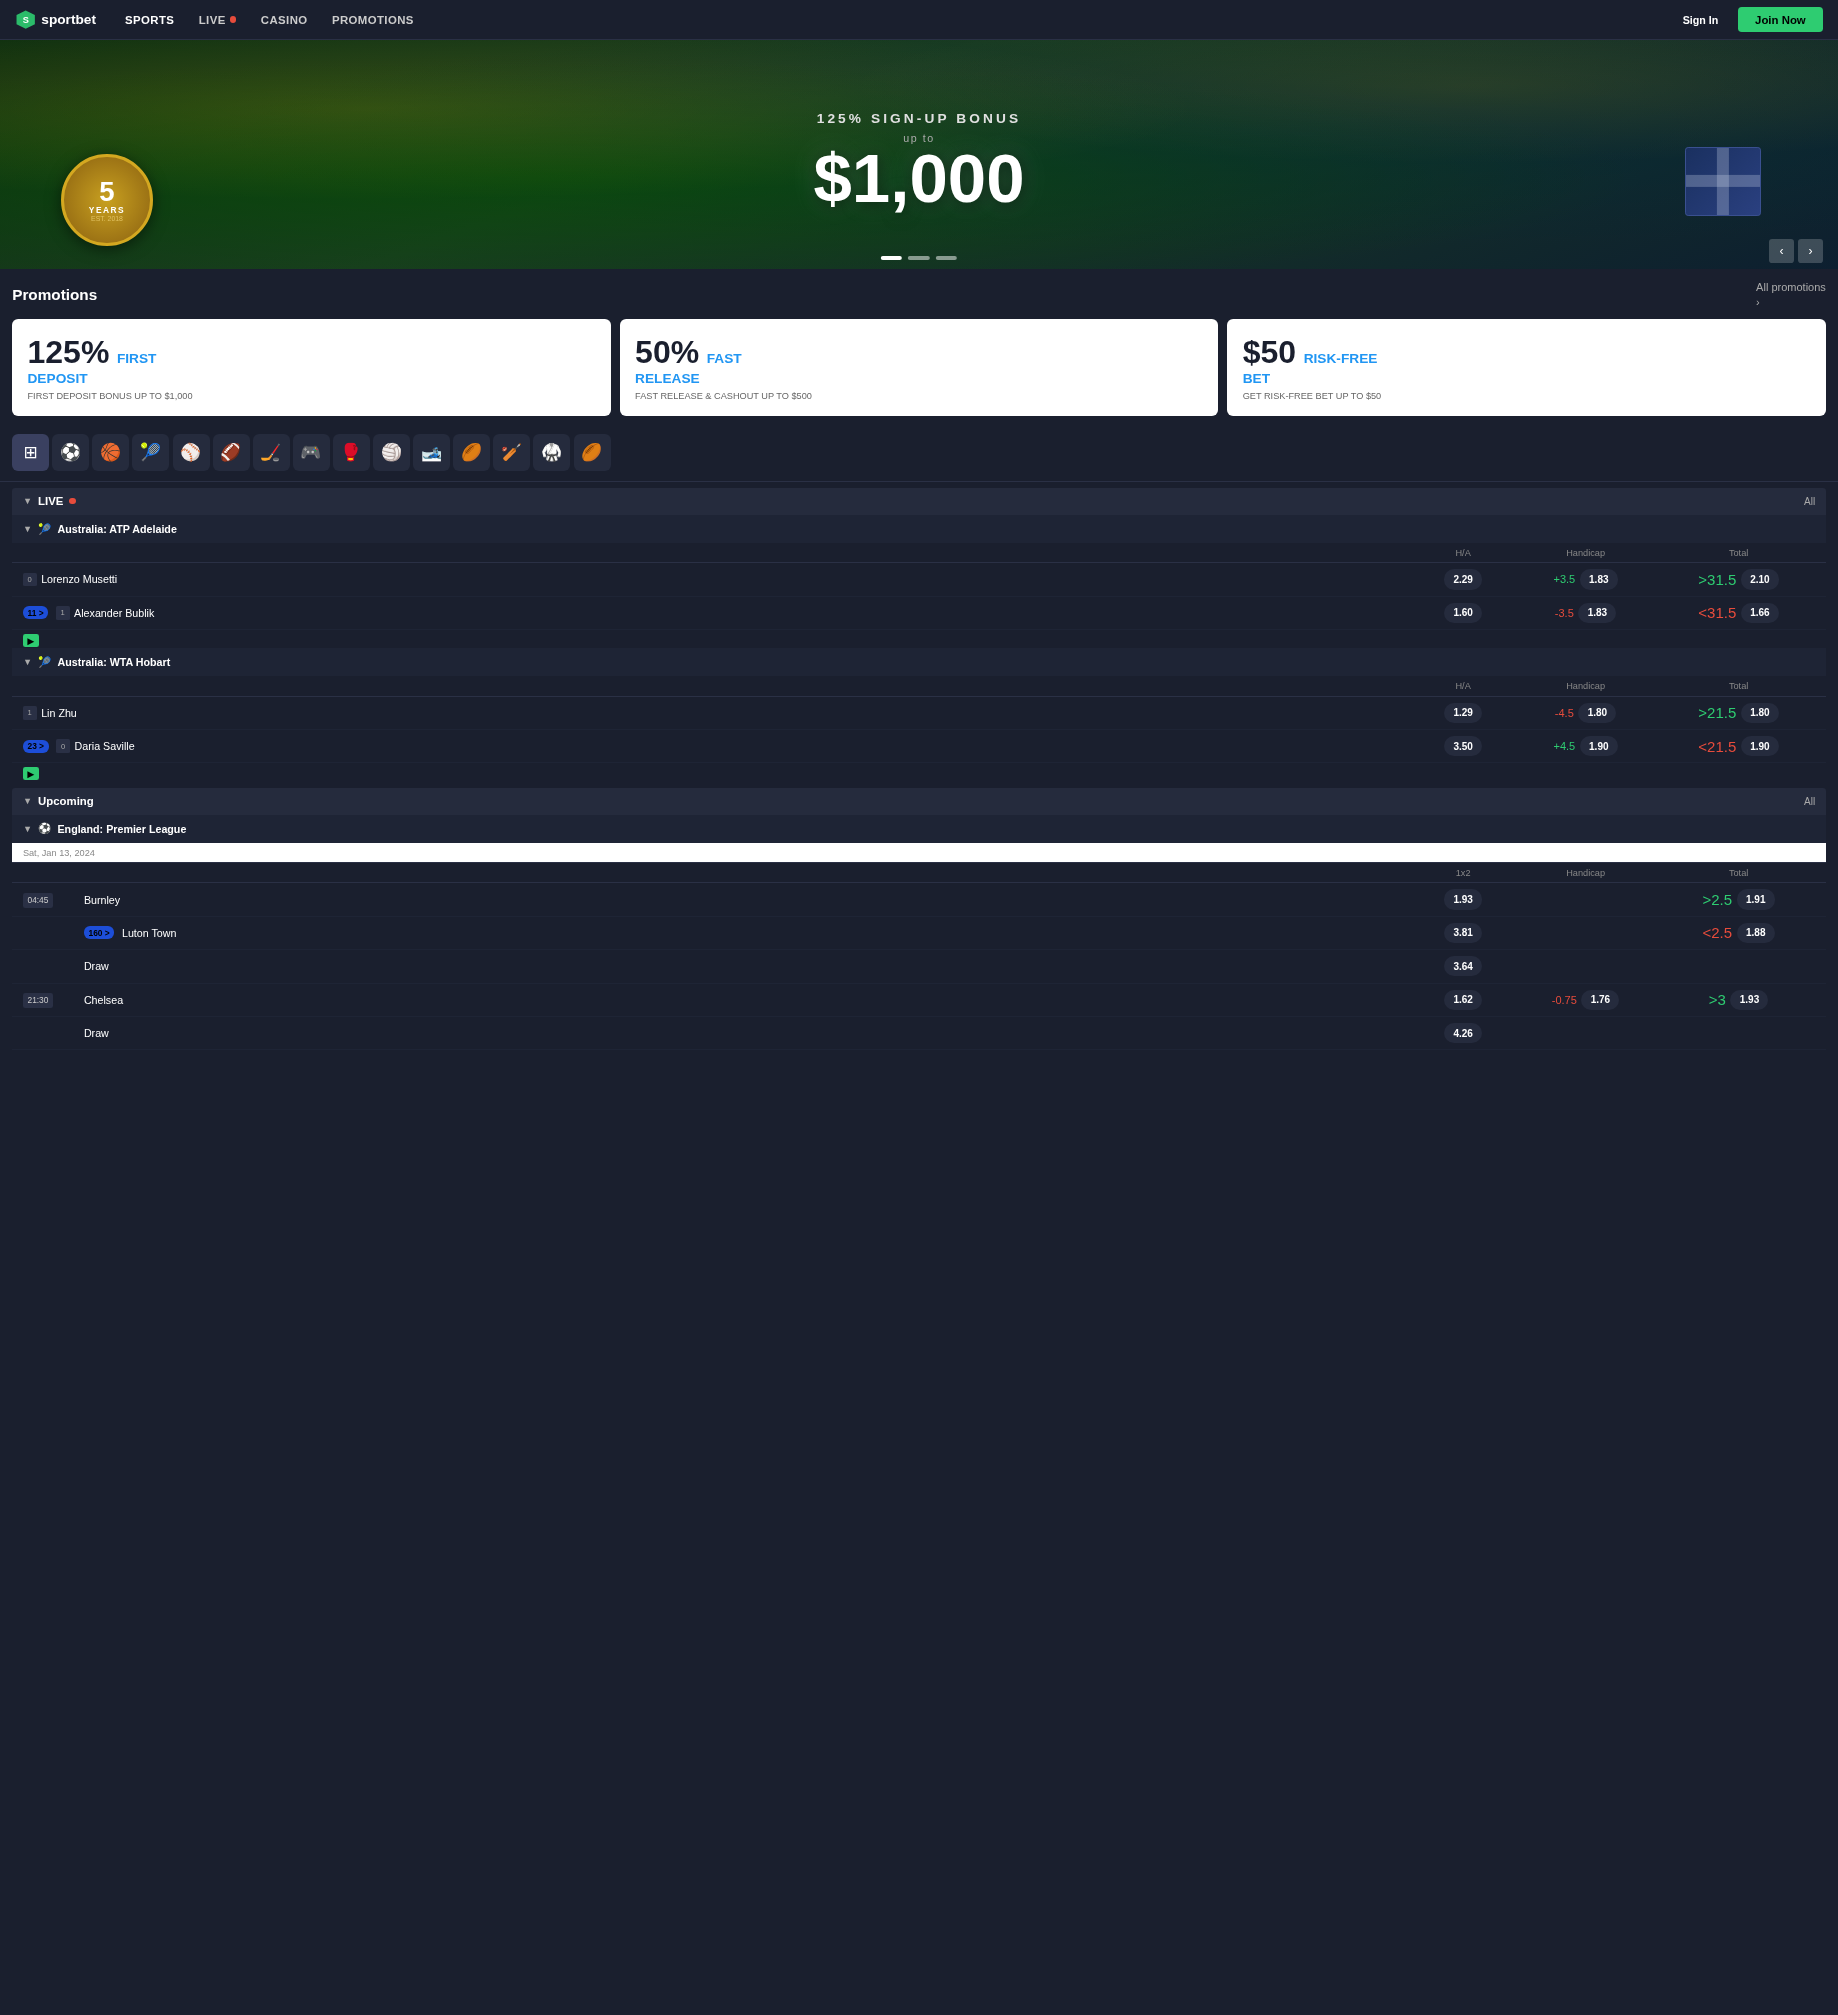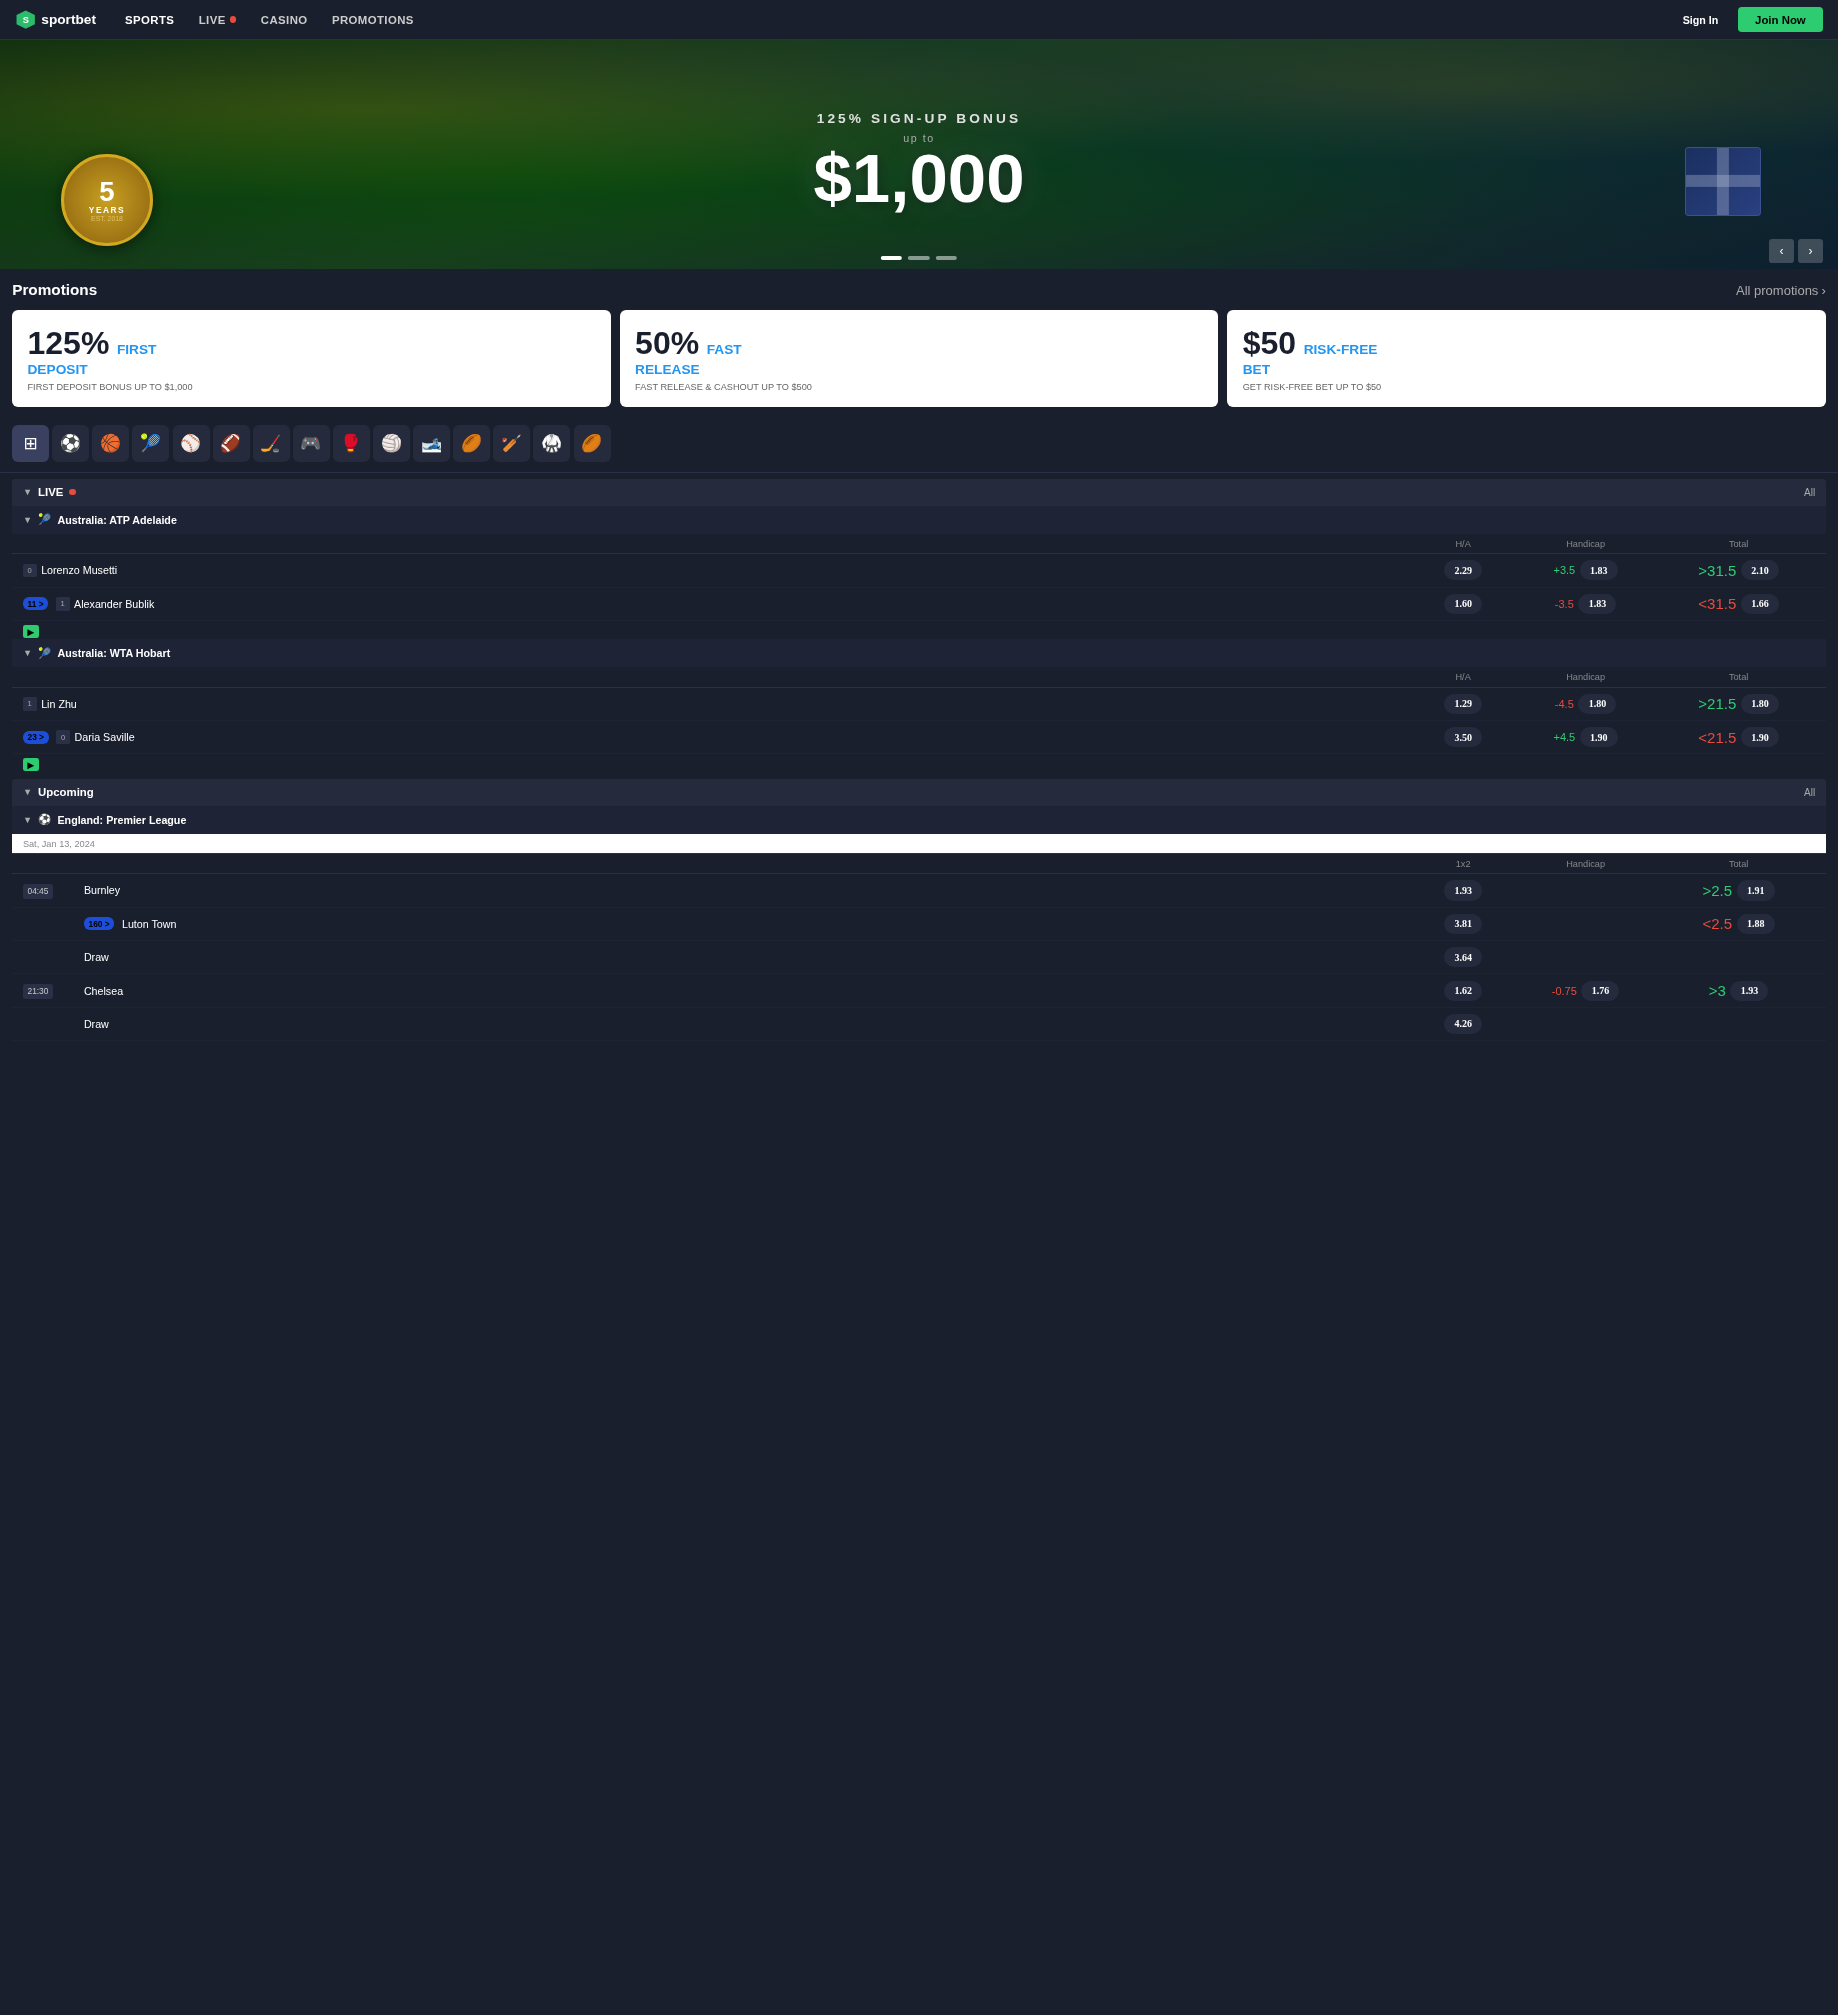--- a/index.html
+++ b/index.html
@@ -272,25 +272,26 @@
       justify-content: space-between;
       margin-bottom: 10.7px;
     }
     .section-title {
       font-size: 15.3px;
       font-weight: 700;
       color: #fff;
     }
     .section-link {
       color: #aaa;
-      font-size: 13px;
+      font-size: 11px;
       cursor: pointer;
       display: flex;
       align-items: flex-start;
       gap: 3.1px;
+      flex-direction: column;
     }
     .promo-grid {
       display: grid;
       grid-template-columns: repeat(3, 1fr);
       gap: 9.2px;
     }
     .promo-card {
       background: #fff;
       border-radius: 6.1px;
       padding: 15.3px;
@@ -426,21 +427,20 @@
       background: #252b3d;
       border: none;
       color: #fff;
       padding: 4.6px 7.6px;
       border-radius: 10px;
       cursor: pointer;
       font-size: 10px;
       font-weight: 600;
       text-align: center;
       min-width: 38px;
-      font-family: Liberation Serif, serif;
     }
     .odds-handicap {
       color: #2ecc71;
       font-size: 11px;
     }
     .odds-handicap.minus {
       color: #e74c3c;
     }
     .odds-total-label {
       color: #2ecc71;

